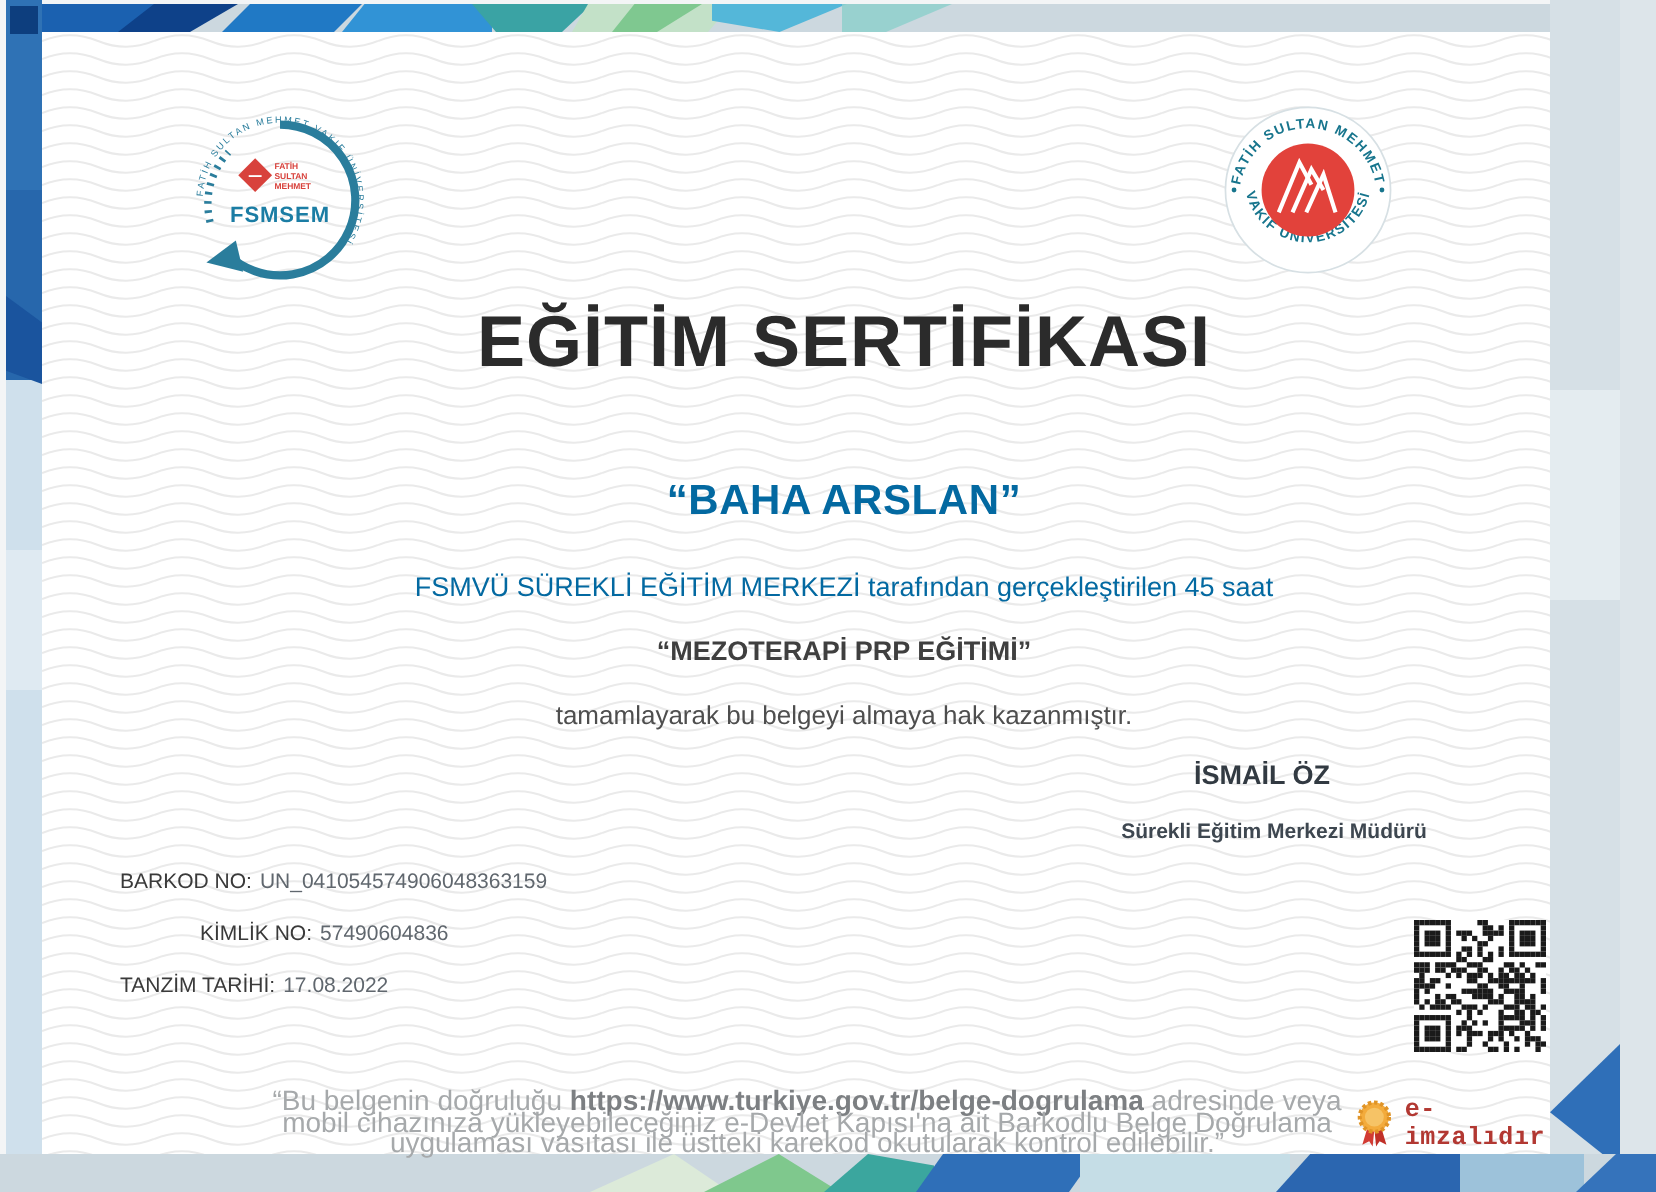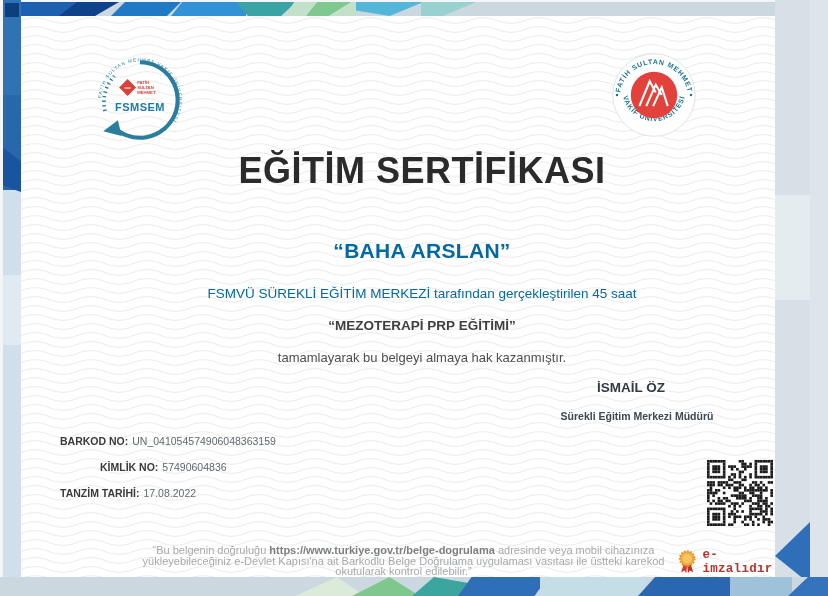--- a/index.html
+++ b/index.html
@@ -66,28 +66,28 @@
   .line1{top:270px;font-size:13.5px;color:#0369a1;}
   .course{top:302px;font-size:13.5px;font-weight:bold;color:#3f3f3f;}
   .line2{top:334px;font-size:13px;color:#4e4e4e;}
 
   .signer-name{position:absolute;left:470px;top:364px;width:280px;text-align:center;
                font-size:13.5px;font-weight:bold;color:#323a42;}
   .signer-title{position:absolute;left:476px;top:394px;width:280px;text-align:center;
                 font-size:10.5px;font-weight:bold;color:#3e4750;}
 
   .frow{position:absolute;left:39px;font-size:10.5px;white-space:nowrap;}
-  .frow .flabel{font-weight:bold;color:#3a3a3a;margin-top:24px;}
+  .frow .flabel{font-weight:normal;color:#3a3a3a;margin-top:24px;}
   .frow .fvalue{color:#60676e;margin-left:4px;}
   .frow1{top:419px;} .frow2{top:445px;padding-left:40px;} .frow3{top:471px;}
 
   .qr{left:686px;top:444px;width:66px;height:66px;}
 
   .footer-note{position:absolute;left:110px;top:529px;width:545px;text-align:center;
-               font-size:11px;line-height:10.5px;color:#a6a9ab;}
+               font-size:14px;line-height:10.5px;color:#a6a9ab;}
   .footer-note .furl{font-weight:bold;color:#7c7f82;}
 
   .esign{position:absolute;left:655px;top:531px;display:flex;align-items:center;gap:4px;font-family:Liberation Mono, monospace;}
   .esign-label{font-size:12.5px;font-weight:bold;color:#b23832;letter-spacing:.3px;}
 </style>
 </head>
 <body>
 
 <div class="canvas">
 

